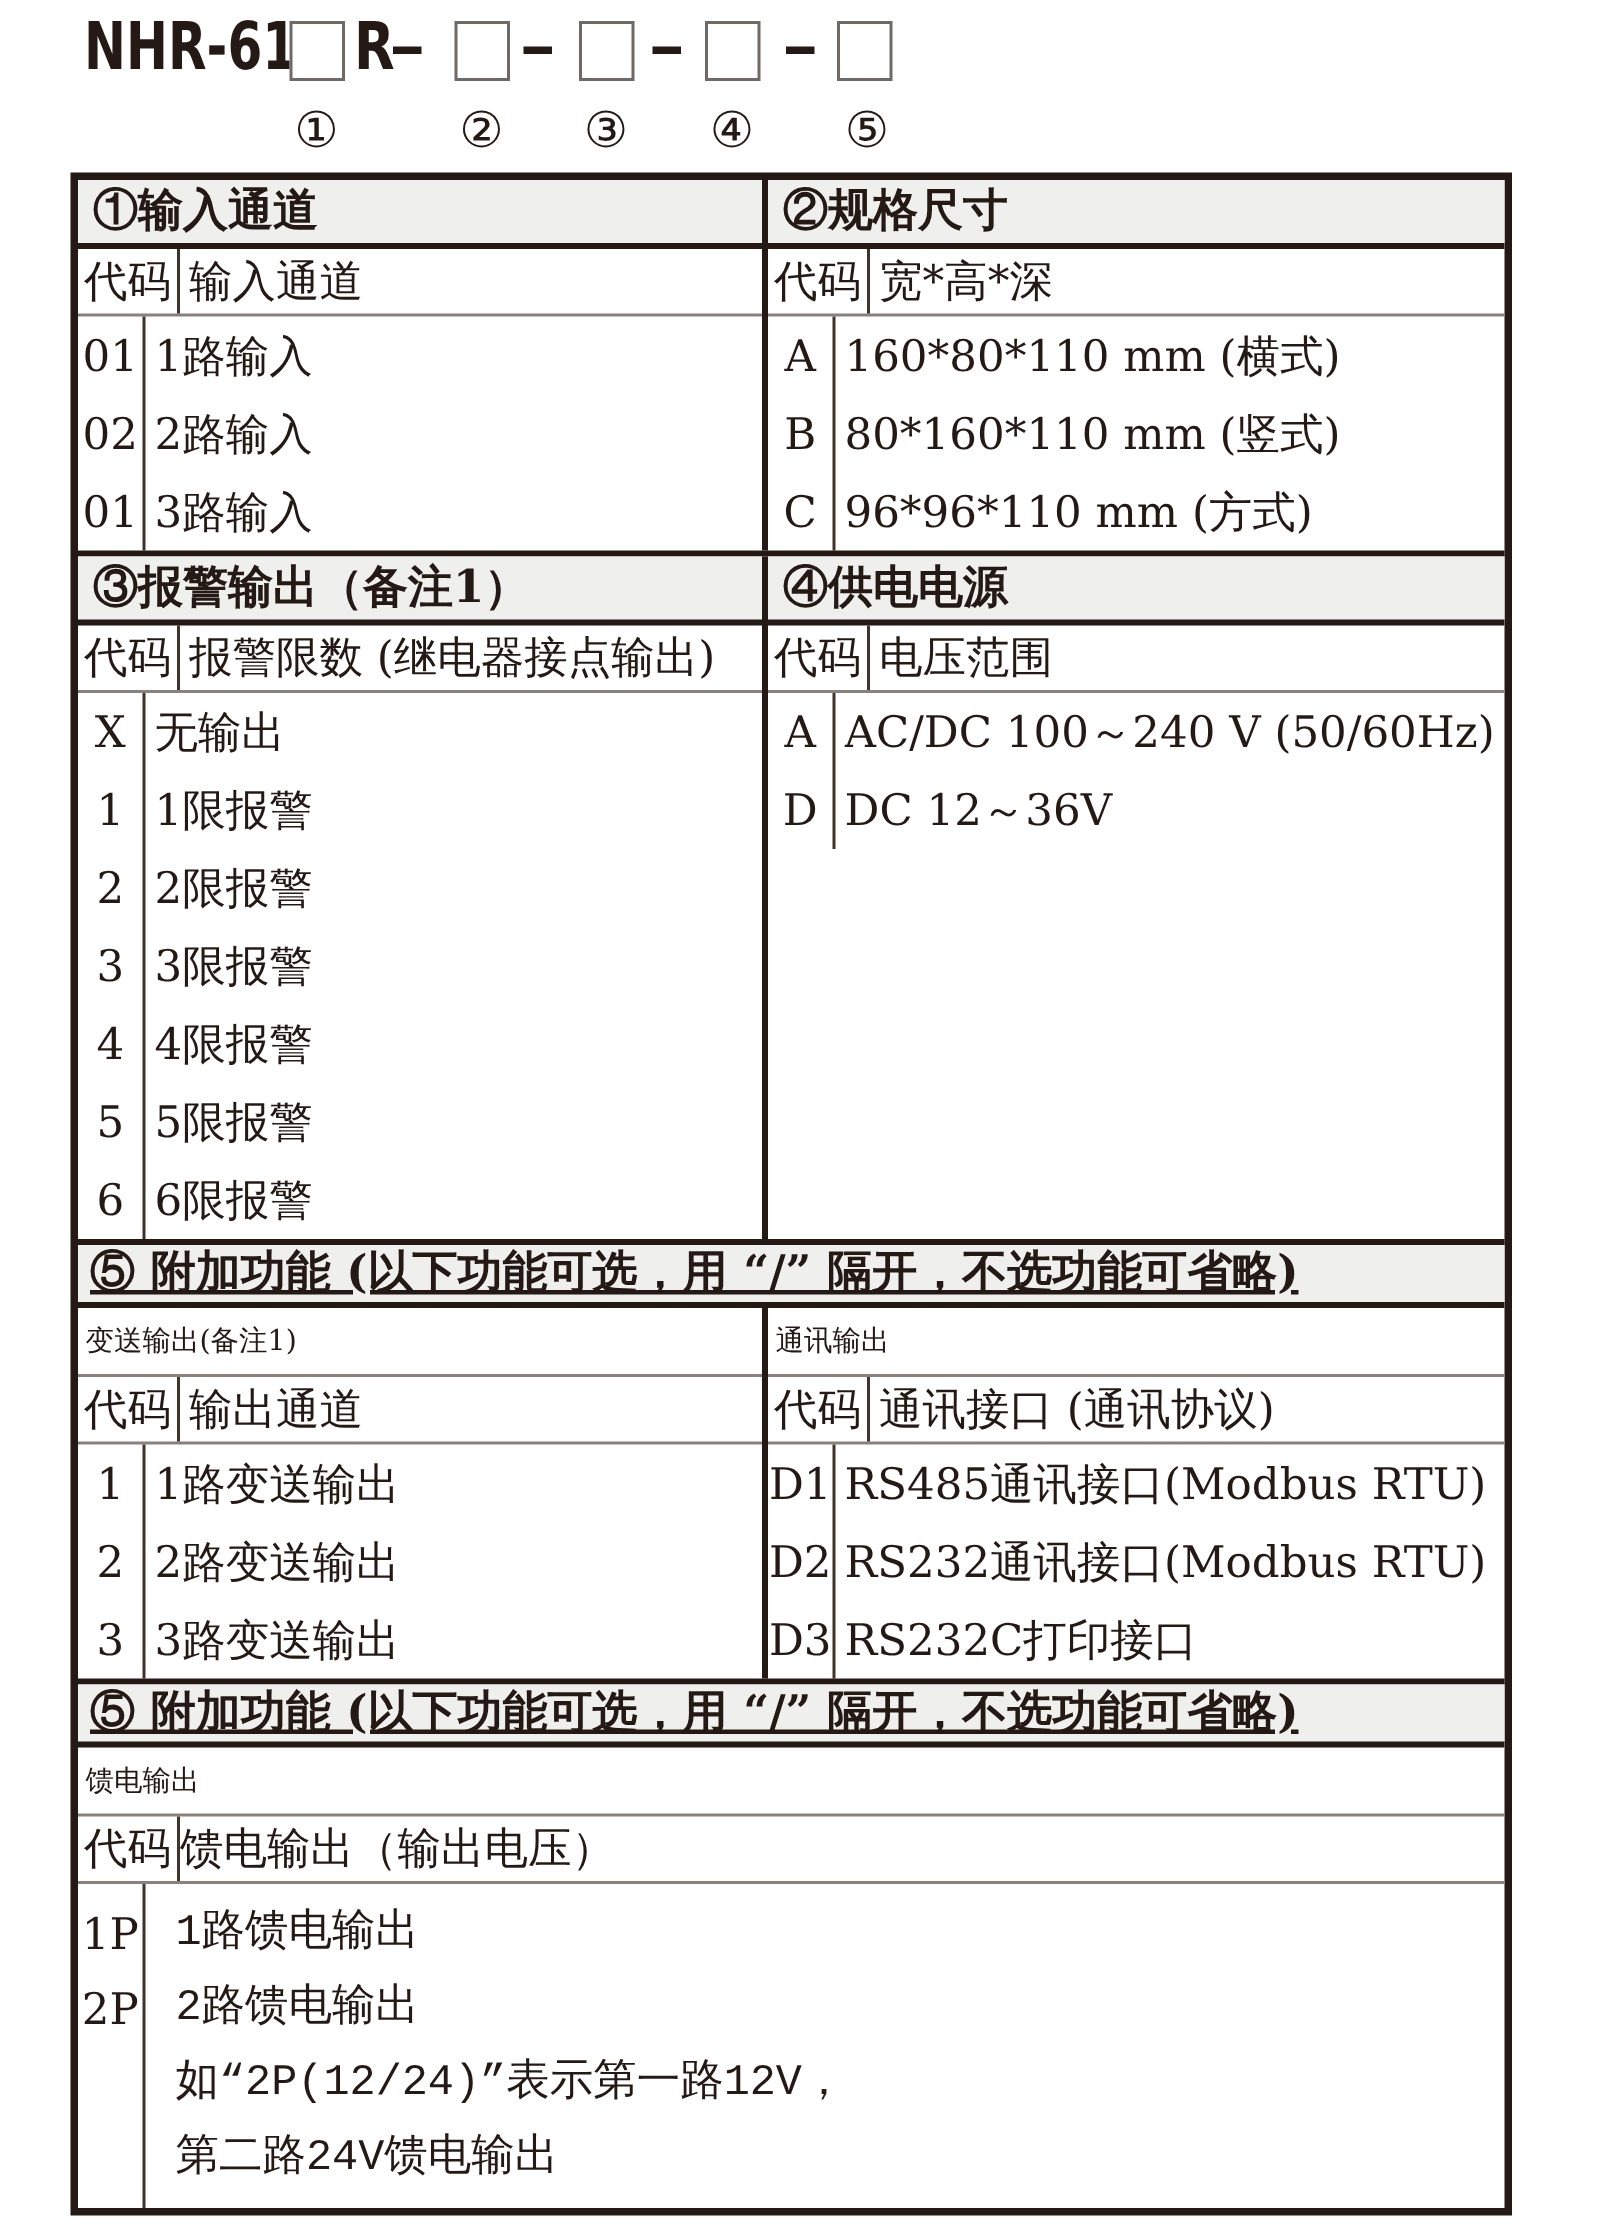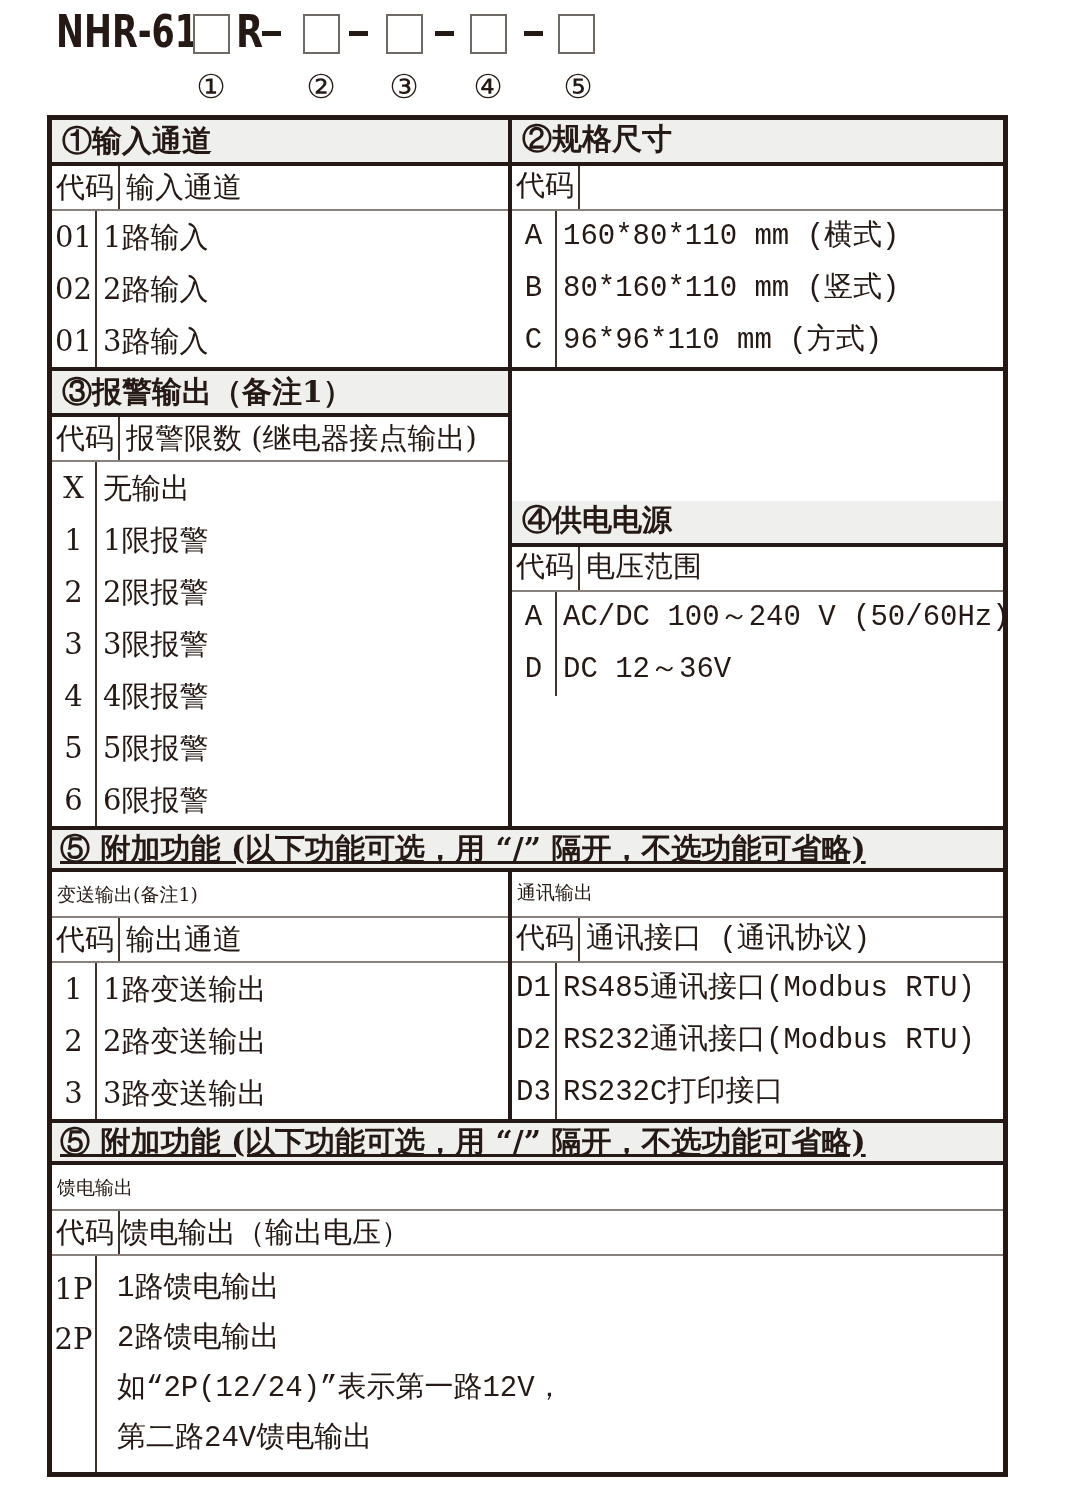--- a/index.html
+++ b/index.html
@@ -32,24 +32,24 @@
   .circle{position:absolute;top:68px;width:44px;text-align:center;
           font-size:33px;line-height:38px;}
   .c1{left:189px}.c2{left:299px}.c3{left:382px}.c4{left:466px}.c5{left:556px}
 
   
   .tbl{position:absolute;left:47px;top:115px;width:961px;height:1362px;
        border:5px solid var(--ink);box-sizing:border-box;
        display:flex;flex-direction:column;background:#fff;}
   .sec{display:flex;flex-direction:column;}
   .sec + .sec{border-top:4px solid var(--ink);}
-  .twohalves{display:flex;flex:1;align-items:center;}
+  .twohalves{display:flex;flex:1;align-items:flex-start;}
   .half{display:flex;flex-direction:column;}
   .lhalf{width:460px;flex:none;border-right:4px solid var(--ink);box-sizing:border-box;}
-  .rhalf{flex:1;min-width:0;font-family:Liberation Mono, monospace;}
+  .rhalf{flex:1;min-width:0;}
 
   .sec-h{height:42px;line-height:42px;background:var(--hdrbg);
          border-bottom:4px solid var(--ink);padding-left:10px;
          font-size:30px;font-weight:600;white-space:nowrap;overflow:hidden;}
   .sec-h5{height:38px;line-height:38px;background:var(--hdrbg);
           border-bottom:4px solid var(--ink);padding-left:8px;
           font-size:30px;font-weight:600;white-space:nowrap;overflow:hidden;text-decoration:underline;}
   .subtitle{height:44px;line-height:44px;border-bottom:2px solid var(--thin);
             padding-left:5px;font-size:19px;white-space:nowrap;overflow:hidden;}
   .code-h{display:flex;height:43px;border-bottom:2px solid var(--thin);
@@ -112,20 +112,21 @@
               <div class="ln">1路输入</div>
               <div class="ln">2路输入</div>
               <div class="ln">3路输入</div>
             </div>
           </div>
         </div>
         <div class="half rhalf">
           <div class="sec-h">②规格尺寸</div>
           <div class="code-h">
             <span class="cc">代码</span>
+            <span class="cd">宽*高*深</span>
           </div>
           <div class="data">
             <div class="codes">
               <div class="ln">A</div>
               <div class="ln">B</div>
               <div class="ln">C</div>
             </div>
             <div class="descs">
               <div class="ln">160*80*110 mm (横式)</div>
               <div class="ln">80*160*110 mm (竖式)</div>

